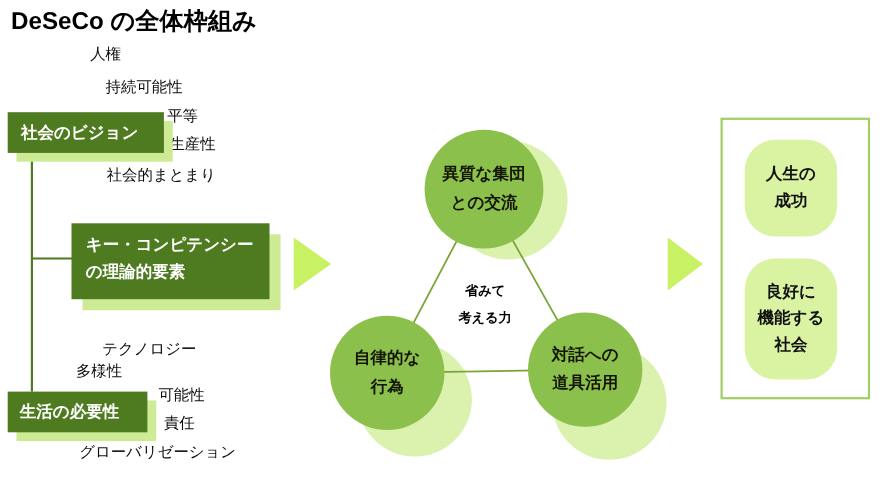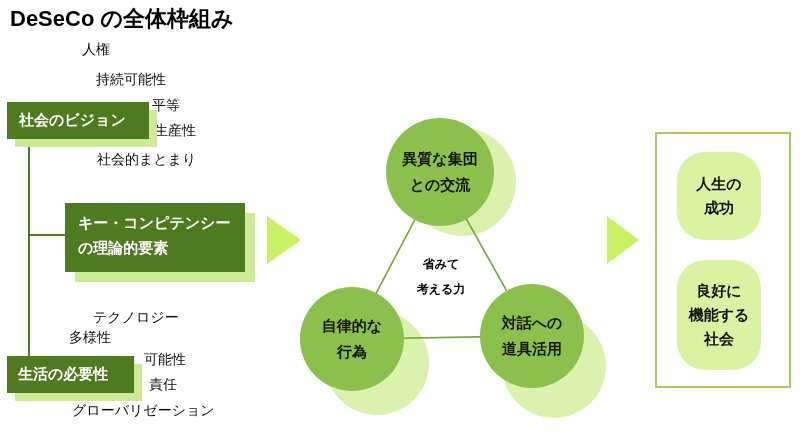--- a/index.html
+++ b/index.html
@@ -31,21 +31,21 @@
     display:flex; flex-direction:column; align-items:center; justify-content:center;
     font-size:15px; font-weight:bold; color:#151505; line-height:26px;
   }
   .core-label {
     position:absolute; z-index:2; text-align:center;
     font-size:12px; font-weight:bold; color:#000; line-height:25px;
   }
   .outer-box {
     position:absolute; left:655px; top:107px; width:136px; height:256px;
     border:2px solid var(--outer-box-border,#a0ce62); background:#fff;
-    box-sizing:border-box; z-index:3;margin-top:25px;
+    box-sizing:border-box; z-index:3;
   }
   .result-box {
     position:absolute; background:var(--result-box-fill,#daf3a2); border-radius:28px;
     display:flex; flex-direction:column; align-items:center; justify-content:center;
     font-size:15px; font-weight:600; color:#111; text-align:center; line-height:24px;
   }
 </style>
 </head>
 <body>
 

